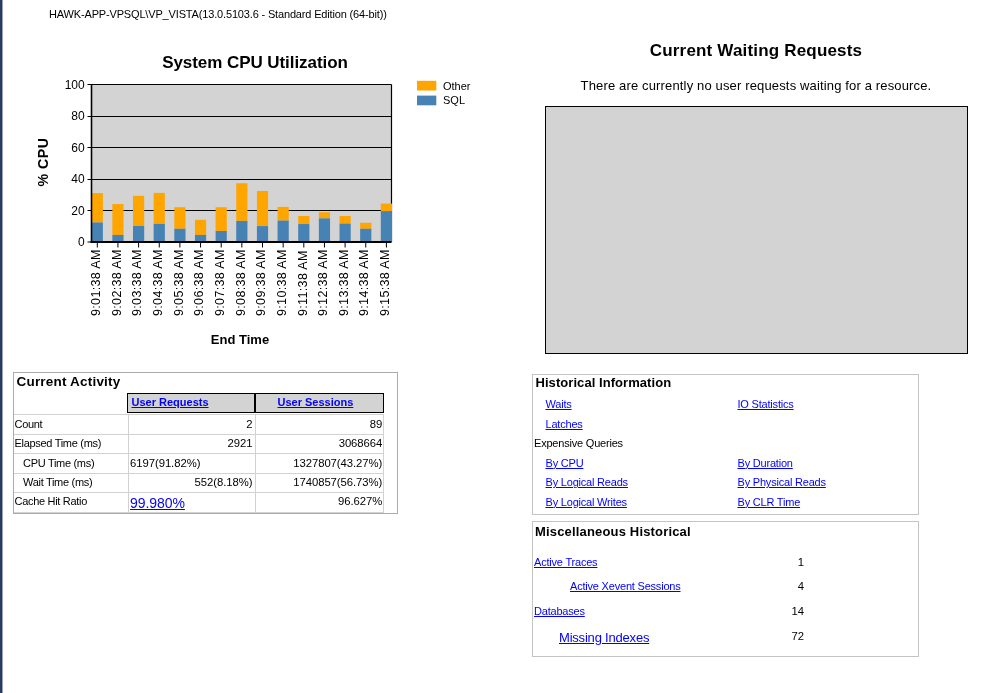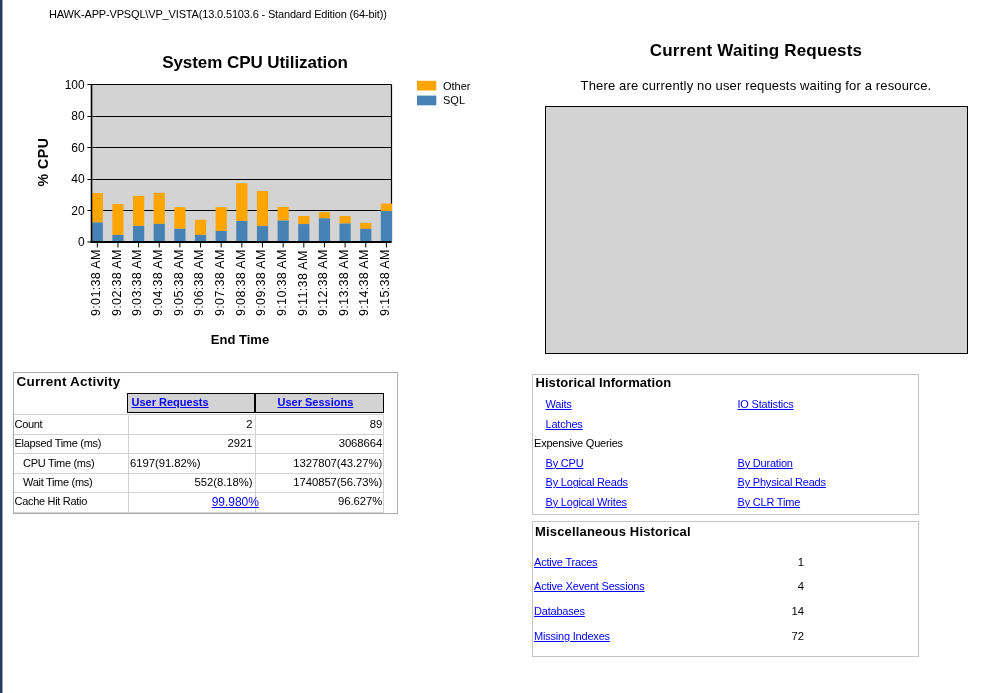--- a/index.html
+++ b/index.html
@@ -122,35 +122,35 @@
 <div class="abs" style="left:14.5px;top:437.2px;font-size:11px;letter-spacing:-0.3px;">Elapsed Time (ms)</div>
 <div class="abs" style="left:130px;top:437.2px;width:122.5px;text-align:right;font-size:11.3px;letter-spacing:-0.05px;">2921</div>
 <div class="abs" style="left:258px;top:437.2px;width:124.3px;text-align:right;font-size:11.3px;letter-spacing:-0.05px;">3068664</div>
 <div class="abs" style="left:23px;top:456.7px;font-size:11px;letter-spacing:-0.3px;">CPU Time (ms)</div>
 <div class="abs" style="left:130px;top:456.7px;width:122.5px;text-align:left;font-size:11.3px;letter-spacing:-0.05px;">6197(91.82%)</div>
 <div class="abs" style="left:258px;top:456.7px;width:124.3px;text-align:right;font-size:11.3px;letter-spacing:-0.05px;">1327807(43.27%)</div>
 <div class="abs" style="left:23px;top:476.1px;font-size:11px;letter-spacing:-0.3px;">Wait Time (ms)</div>
 <div class="abs" style="left:130px;top:476.1px;width:122.5px;text-align:right;font-size:11.3px;letter-spacing:-0.05px;">552(8.18%)</div>
 <div class="abs" style="left:258px;top:476.1px;width:124.3px;text-align:right;font-size:11.3px;letter-spacing:-0.05px;">1740857(56.73%)</div>
 <div class="abs" style="left:14.5px;top:495.4px;font-size:11px;letter-spacing:-0.3px;">Cache Hit Ratio</div>
-<div class="abs" style="left:130px;top:495.4px;width:122.5px;text-align:center;font-size:12px;letter-spacing:-0.05px;padding-left:44px;"><span class="lnk">99.980%</span></div>
+<div class="abs" style="left:130px;top:495.4px;width:122.5px;text-align:left;font-size:14px;letter-spacing:-0.05px;"><span class="lnk">99.980%</span></div>
 <div class="abs" style="left:258px;top:495.4px;width:124.3px;text-align:right;font-size:11.3px;letter-spacing:-0.05px;">96.627%</div>
 <div class="abs" style="left:531.5px;top:373.5px;width:385.5px;height:139px;border:1px solid #c4c4c4;"></div>
 <div class="abs" style="left:535.5px;top:374.7px;font-size:13px;font-weight:bold;letter-spacing:0.06px;">Historical Information</div>
 <div class="abs lnk" style="left:545.5px;top:398.2px;font-size:11px;letter-spacing:-0.2px;">Waits</div>
 <div class="abs lnk" style="left:737.5px;top:398.2px;font-size:11px;letter-spacing:-0.2px;">IO Statistics</div>
 <div class="abs lnk" style="left:545.5px;top:417.7px;font-size:11px;letter-spacing:-0.2px;">Latches</div>
 <div class="abs" style="left:534px;top:437.2px;font-size:11px;letter-spacing:-0.2px;">Expensive Queries</div>
 <div class="abs lnk" style="left:545.5px;top:456.7px;font-size:11px;letter-spacing:-0.2px;">By CPU</div>
 <div class="abs lnk" style="left:737.5px;top:456.7px;font-size:11px;letter-spacing:-0.2px;">By Duration</div>
 <div class="abs lnk" style="left:545.5px;top:476.2px;font-size:11px;letter-spacing:-0.2px;">By Logical Reads</div>
 <div class="abs lnk" style="left:737.5px;top:476.2px;font-size:11px;letter-spacing:-0.2px;">By Physical Reads</div>
 <div class="abs lnk" style="left:545.5px;top:495.7px;font-size:11px;letter-spacing:-0.2px;">By Logical Writes</div>
 <div class="abs lnk" style="left:737.5px;top:495.7px;font-size:11px;letter-spacing:-0.2px;">By CLR Time</div>
 <div class="abs" style="left:531.5px;top:521px;width:385.5px;height:134px;border:1px solid #c4c4c4;"></div>
 <div class="abs" style="left:535px;top:523.7px;font-size:13px;font-weight:bold;letter-spacing:0.17px;">Miscellaneous Historical</div>
 <div class="abs lnk" style="left:534px;top:555.8px;font-size:11px;letter-spacing:-0.2px;">Active Traces</div>
 <div class="abs" style="left:700px;top:555.8px;width:104px;text-align:right;font-size:11.3px;">1</div>
-<div class="abs lnk" style="left:534px;top:580.4px;font-size:11px;letter-spacing:-0.2px;">Active Xevent Sessions</div>
+<div class="abs lnk" style="left:534px;top:580.4px;font-size:11px;letter-spacing:-0.2px;padding-left:36px;">Active Xevent Sessions</div>
 <div class="abs" style="left:700px;top:580.4px;width:104px;text-align:right;font-size:11.3px;">4</div>
 <div class="abs lnk" style="left:534px;top:605.0px;font-size:11px;letter-spacing:-0.2px;">Databases</div>
 <div class="abs" style="left:700px;top:605.0px;width:104px;text-align:right;font-size:11.3px;">14</div>
-<div class="abs lnk" style="left:534px;top:629.6px;font-size:11px;letter-spacing:-0.2px;">Missing Indexes</div>
+<div class="abs lnk" style="left:559px;top:629.6px;font-size:13px;letter-spacing:-0.2px;">Missing Indexes</div>
 <div class="abs" style="left:700px;top:629.6px;width:104px;text-align:right;font-size:11.3px;">72</div>
 </body></html>

